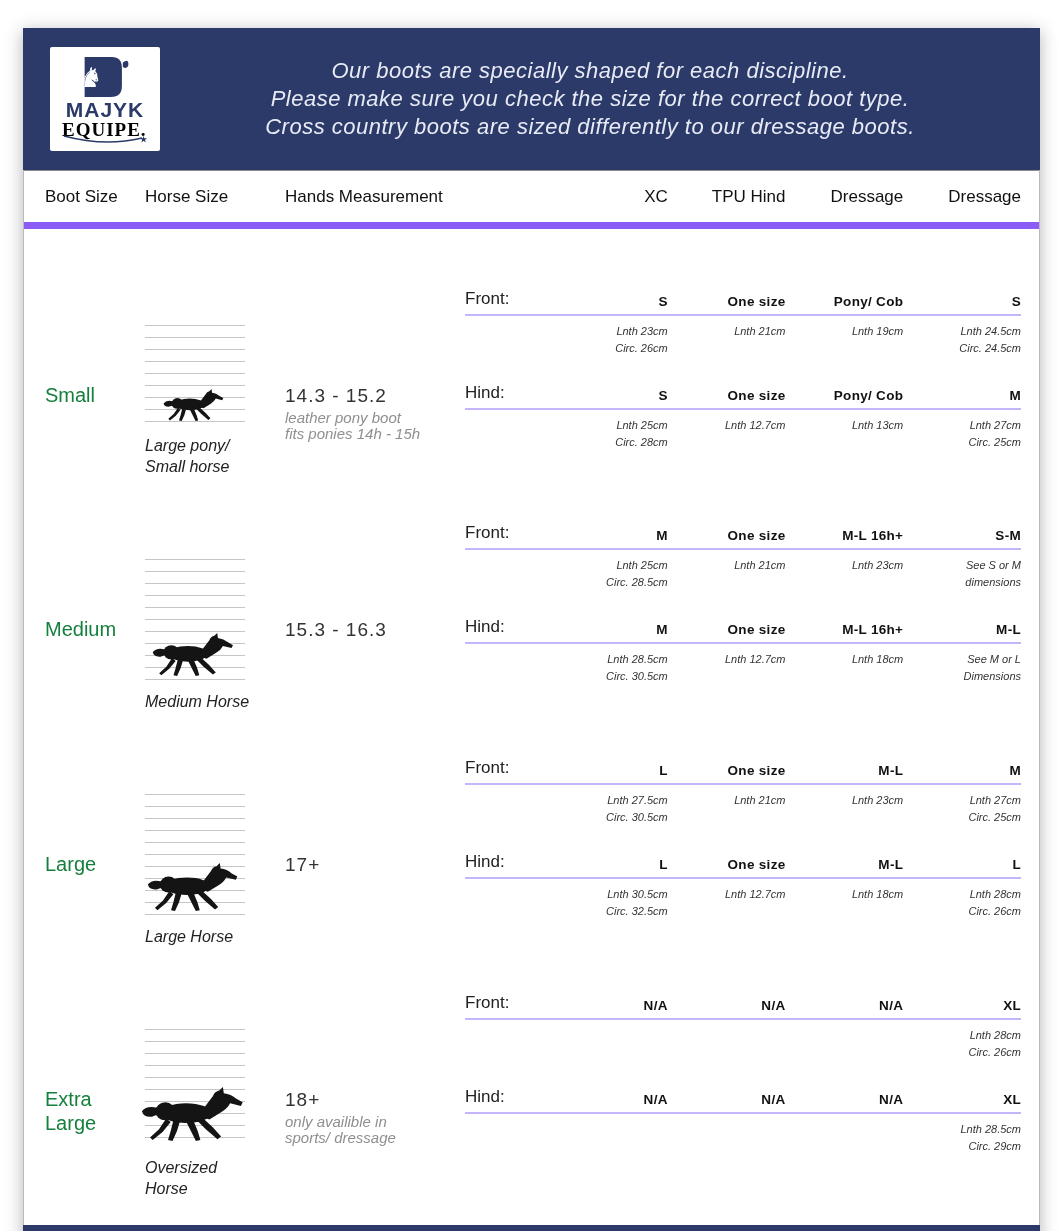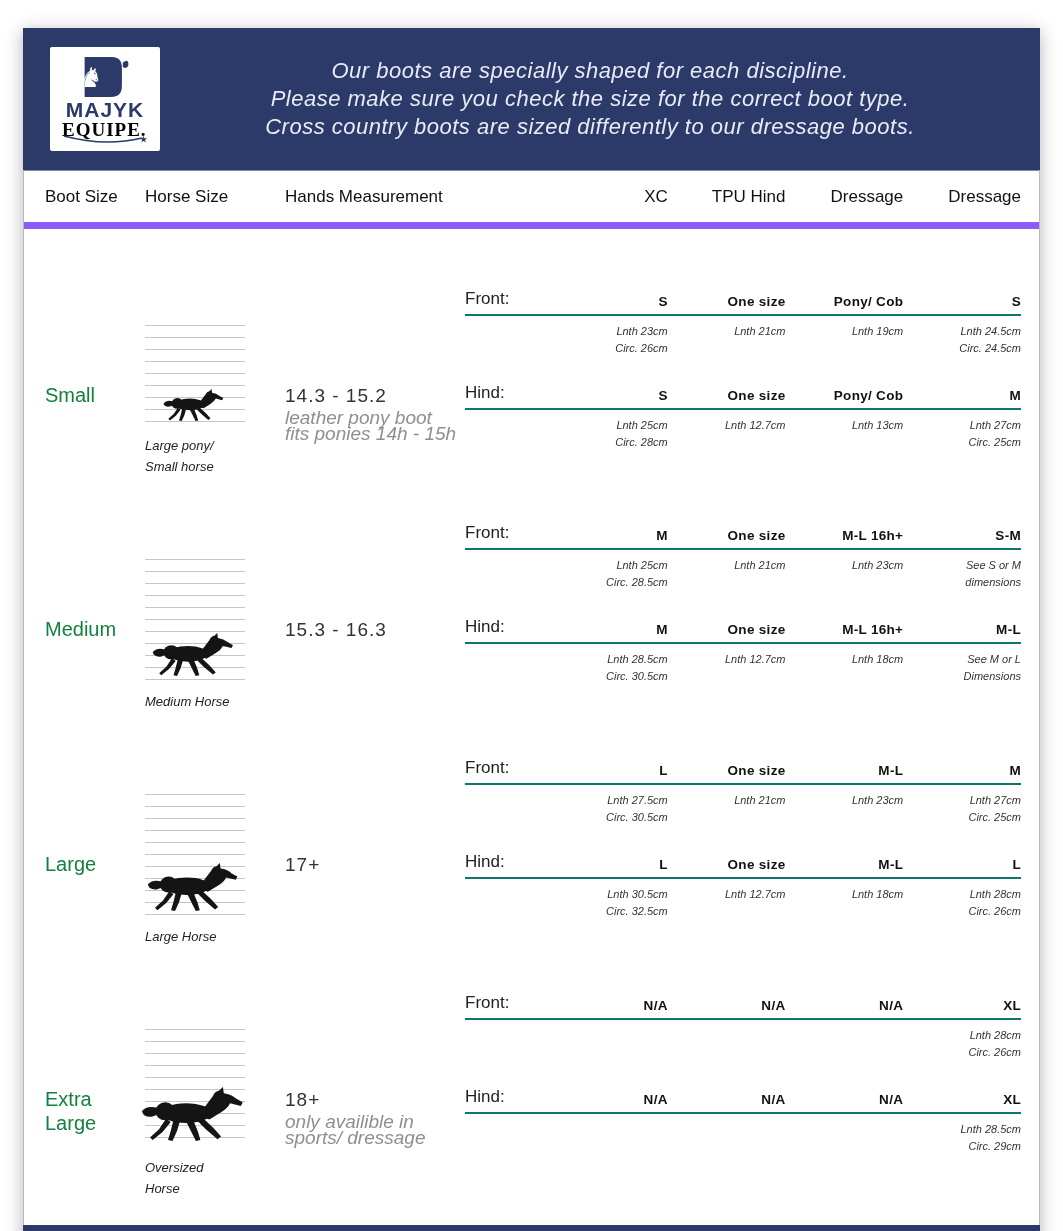--- a/index.html
+++ b/index.html
@@ -57,32 +57,32 @@
   .cell-boot span{display:inline-block;max-width:84px;line-height:24px;}
   .cell-horse{padding-top:36px;}
   .horse-box{
     position:relative;width:100px;
     background:repeating-linear-gradient(to bottom,#c6c6c6 0 1px,transparent 1px 12px);
   }
   .hb0{height:102px;} .hb1{height:124px;} .hb2{height:124px;} .hb3{height:120px;}
   .horse-svg{position:absolute;bottom:4px;left:50%;transform:translateX(-50%);}
   .hs0{width:64px;} .hs1{width:86px;} .hs2{width:96px;} .hs3{width:108px;}
   .horse-caption{
-    margin-top:8px;font-style:italic;font-size:13px;line-height:21px;
+    margin-top:8px;font-style:italic;font-size:16px;line-height:21px;
     color:#222;white-space:pre-line;
   }
   .cell-hands{padding-top:96px;}
   .hands-value{font-size:19px;color:#333;letter-spacing:1px;}
   .hands-note{
-    margin-top:3px;font-size:19px;font-style:italic;color:#8f8f8f;
+    margin-top:3px;font-size:15px;font-style:italic;color:#8f8f8f;
     line-height:16px;white-space:pre-line;
   }
   
   .vals-row{
-    border-bottom:2px solid #0f766e;align-items:flex-end;padding-bottom:5px;
+    border-bottom:2px solid #c4b5fd;align-items:flex-end;padding-bottom:5px;
   }
   .fh-label{font-size:17px;color:#222;}
   .size-value{font-size:13.5px;font-weight:bold;color:#111;letter-spacing:.3px;}
   .dims-row{padding-top:7px;min-height:60px;align-items:start;}
   .dims-cell{
     font-size:11px;font-style:italic;color:#333;line-height:17px;
     white-space:pre-line;
   }
   
   .footer-band{

